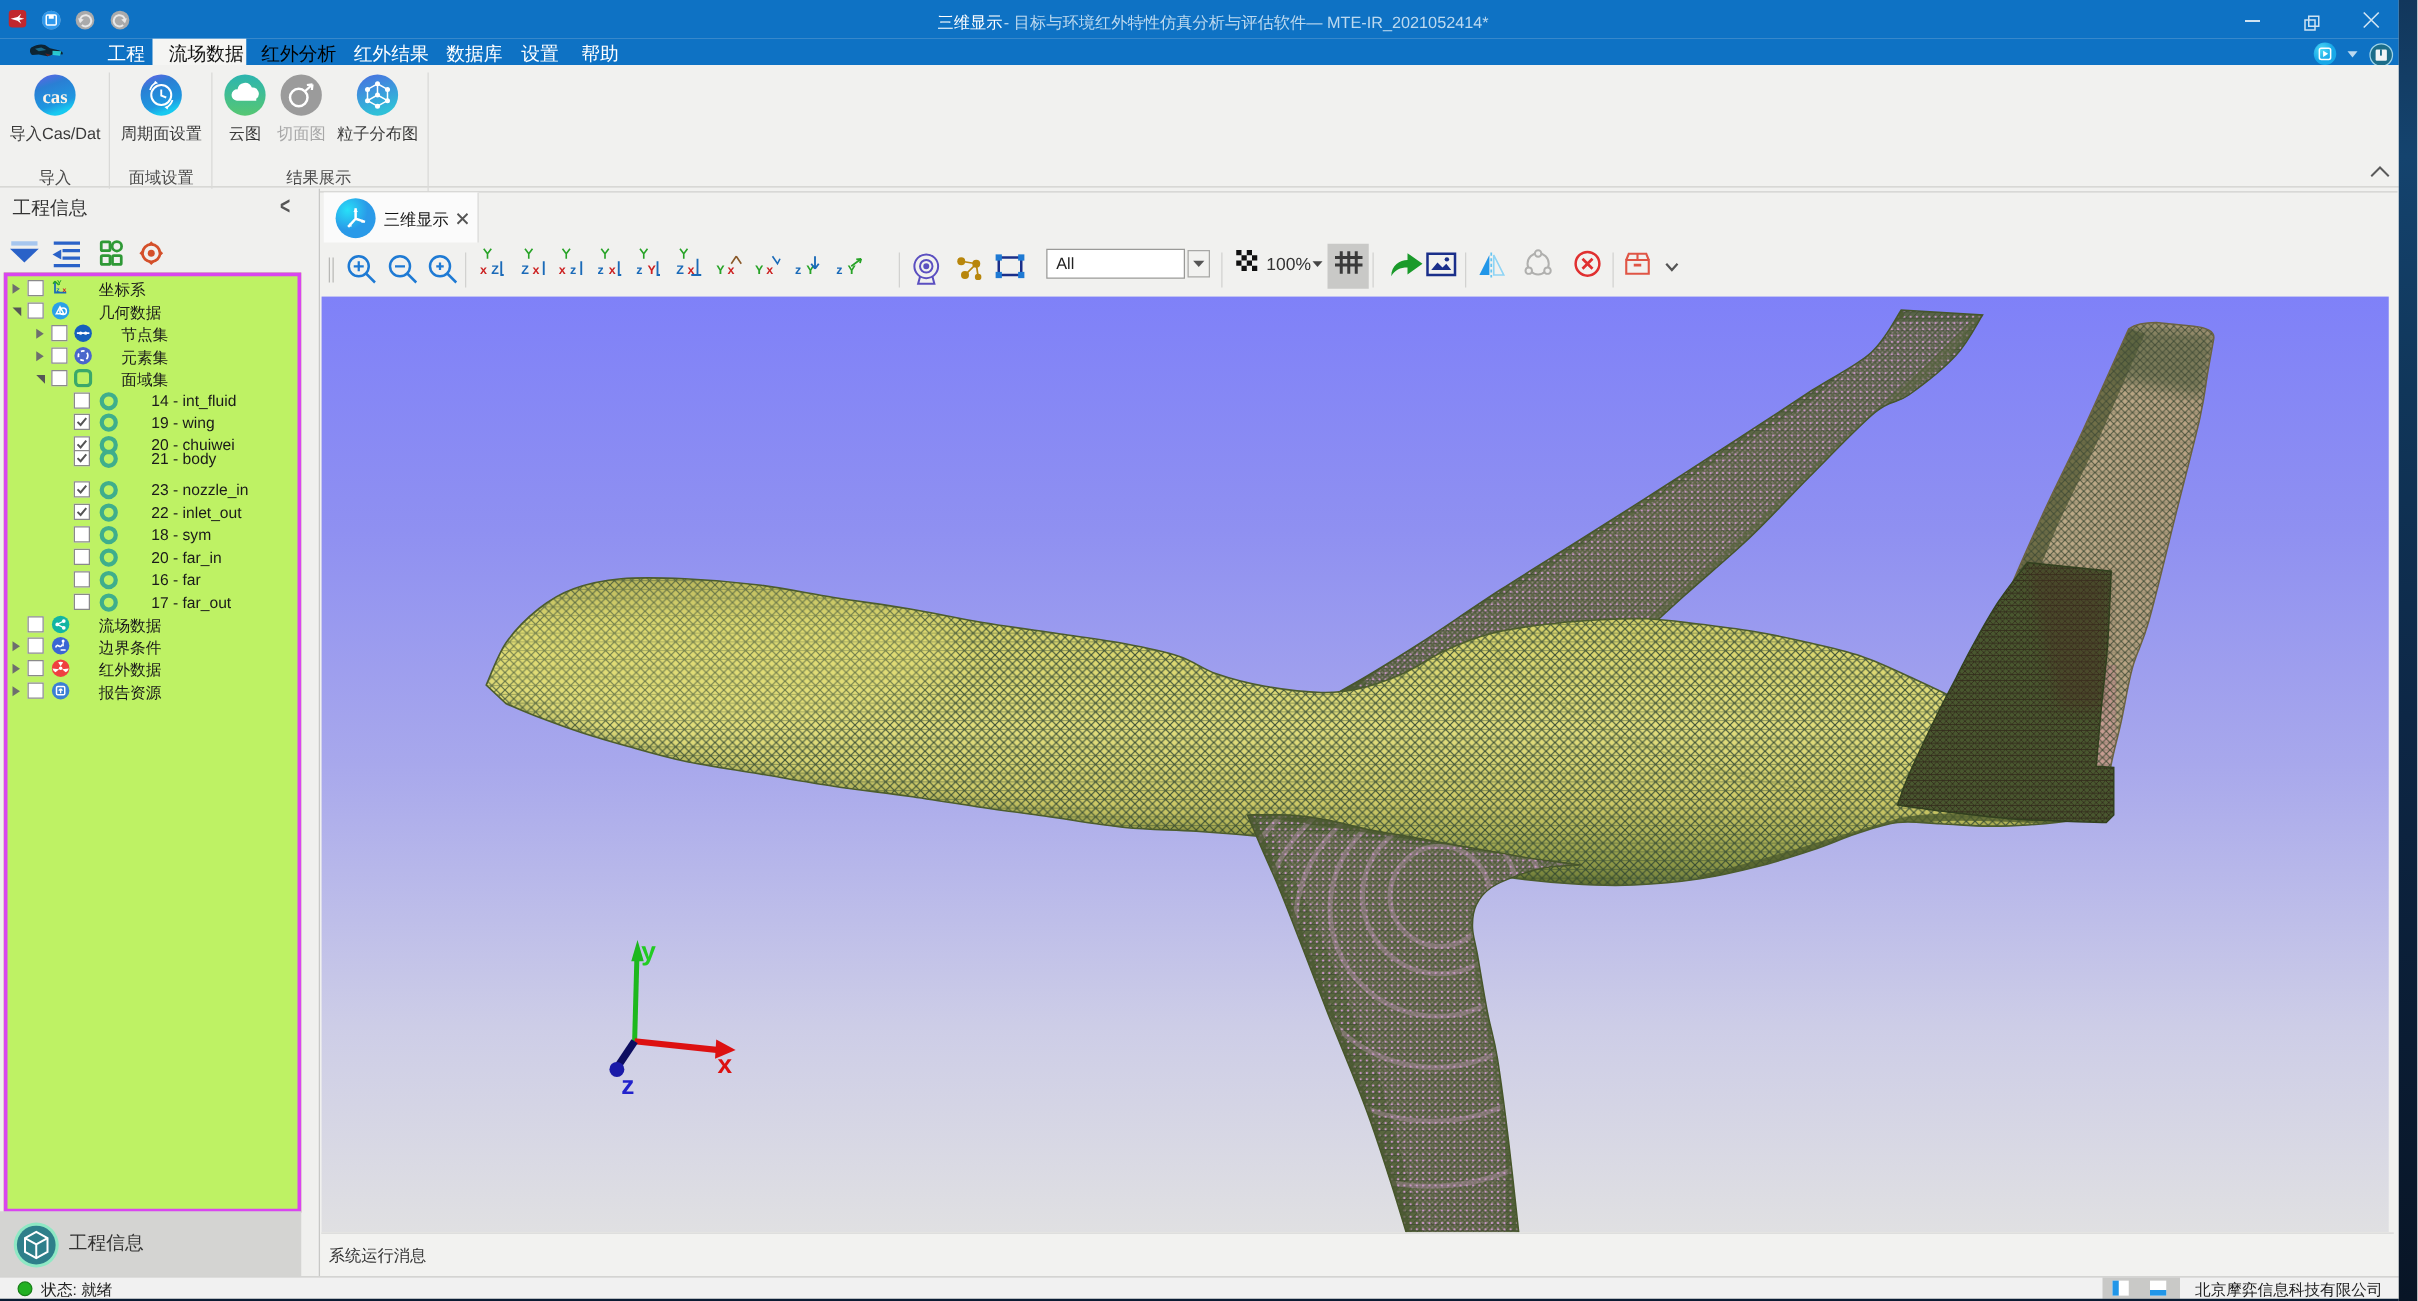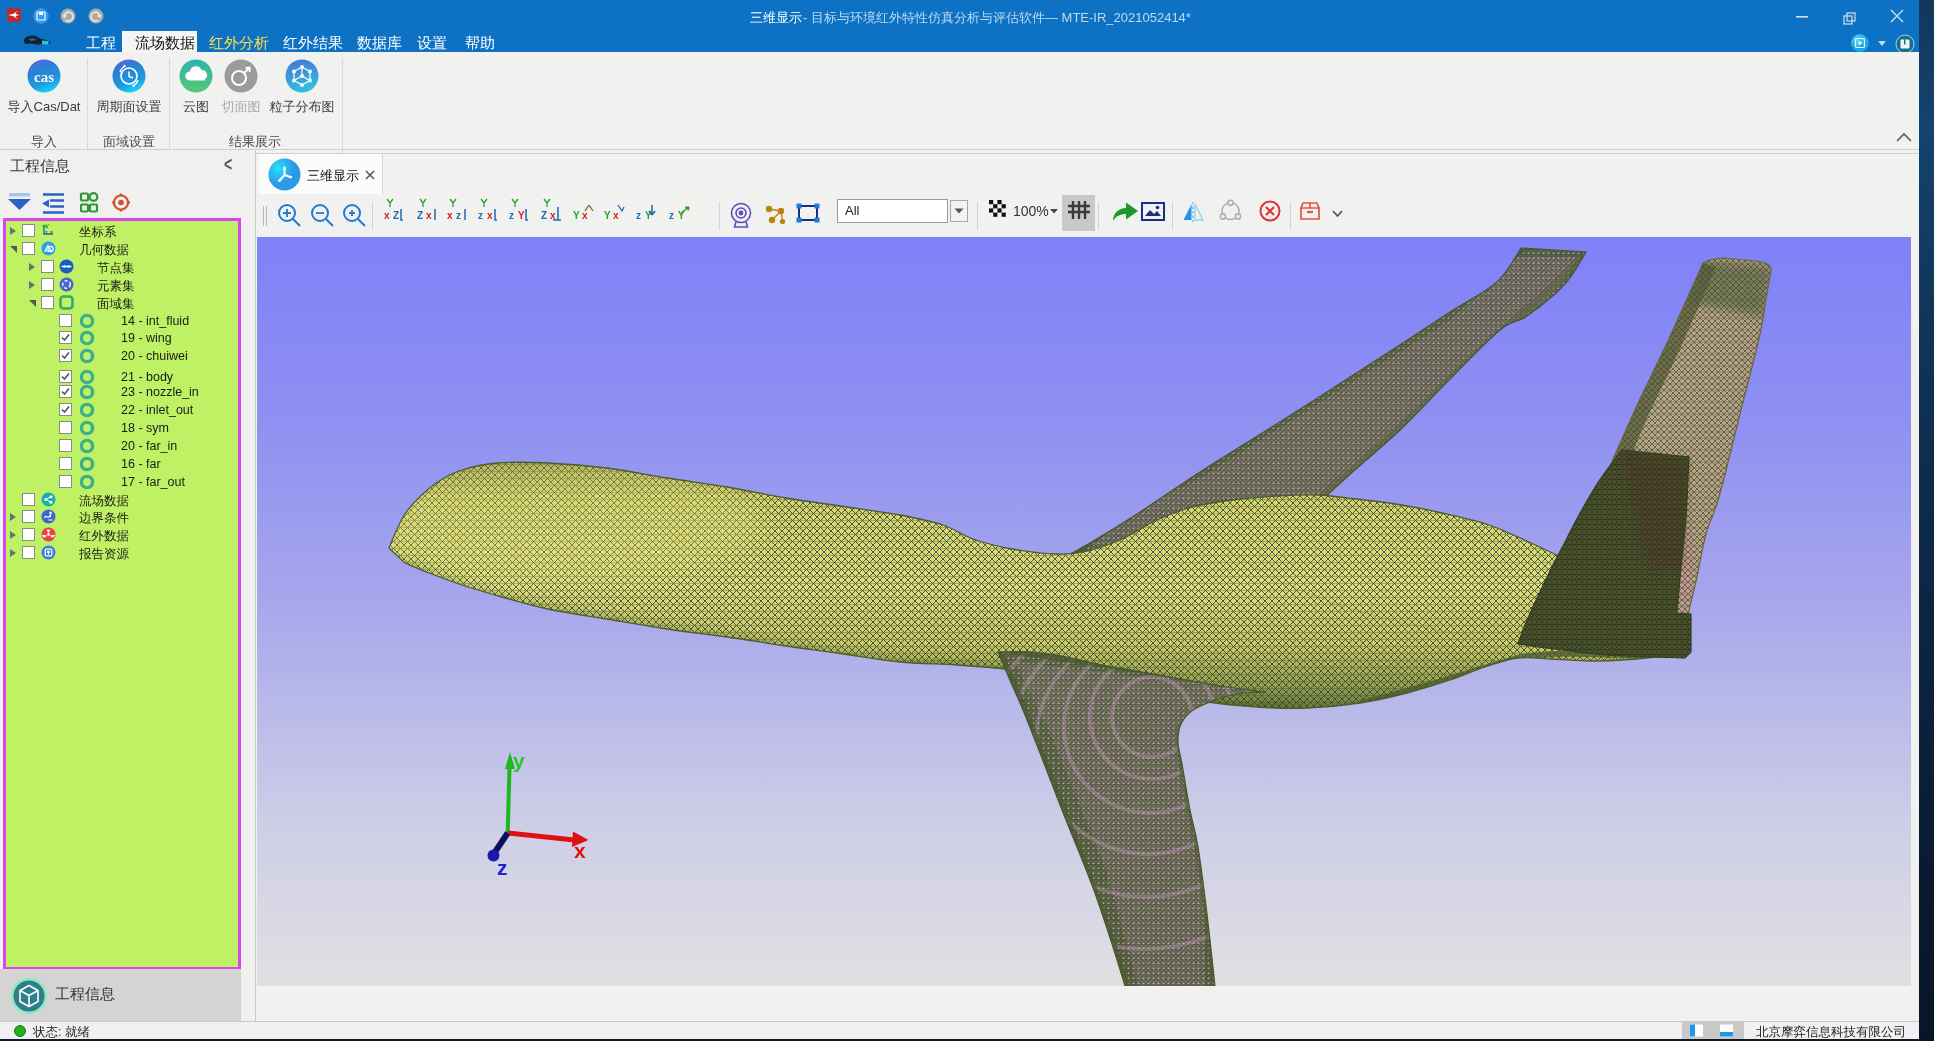--- a/index.html
+++ b/index.html
@@ -63,21 +63,21 @@
 <div id="menubar">
   <svg width="60" height="21" style="position:absolute;left:0;top:0">
     <path d="M25 7 C29 4.5 33 4 36 5 L40 7.5 L46 9 C49 9.5 51 11 50 12.5 L44 12 L38 14 L31 12.5 L26 13 C23.5 12 23.5 8.5 25 7 Z" fill="#0d2433"></path>
     <path d="M42 9.5 L49 10 L48 13.5 L42 13 Z" fill="#2cd8dc" opacity="0.9"></path>
     <path d="M28 8 L33 7 L37 9 L31 10 Z" fill="#1a6a8a"></path>
     <path d="M36 11.5 L41 13 L38 14 Z" fill="#7a2020" opacity="0.7"></path>
   </svg>
   <div style="position:absolute;left:122px;top:0;width:75px;height:21px;background:#f5f5f3;"></div>
   <span style="position:absolute;left:86px;top:3px;font-size:15px;color:#fff;">工程</span>
   <span style="position:absolute;left:135px;top:3px;font-size:15px;color:#111;">流场数据</span>
-  <span style="position:absolute;left:209px;top:3px;font-size:15px;color:#fde047;">红外分析</span>
+  <span style="position:absolute;left:209px;top:3px;font-size:15px;color:#000000;">红外分析</span>
   <span style="position:absolute;left:283px;top:3px;font-size:15px;color:#fff;">红外结果</span>
   <span style="position:absolute;left:357px;top:3px;font-size:15px;color:#fff;">数据库</span>
   <span style="position:absolute;left:417px;top:3px;font-size:15px;color:#fff;">设置</span>
   <span style="position:absolute;left:465px;top:3px;font-size:15px;color:#fff;">帮助</span>
   <svg width="80" height="21" style="position:absolute;left:1845px;top:0">
     <defs>
         <radialGradient id="mbtn1" cx="35%" cy="30%">
           <stop offset="0%" stop-color="#4dd8f5"></stop>
           <stop offset="100%" stop-color="#18a8e8"></stop>
         </radialGradient>
@@ -248,21 +248,21 @@
         <span class="cb" style="left:53px;">
           <svg width="11" height="11" viewBox="0 0 11 11" style="position:absolute;left:0;top:0">
             <path d="M2 5.5 L4.5 8 L9 2.5" stroke="#555" stroke-width="1.6" fill="none"></path>
           </svg>
         </span>
         <span style="position:absolute;left:73px;top:1px;"><svg width="16" height="16" viewBox="0 0 16 16">
             <circle cx="8" cy="8" r="5.6" fill="none" stroke="#3fae8c" stroke-width="3.4"></circle>
           </svg></span>
         <span style="position:absolute;left:115px;top:2px;">20 - chuiwei</span>
       </div>
-    <div class="trow" style="left:0;top:147px;width:236px;">
+    <div class="trow" style="left:0;top:137px;width:236px;">
         <span class="cb" style="left:53px;">
           <svg width="11" height="11" viewBox="0 0 11 11" style="position:absolute;left:0;top:0">
             <path d="M2 5.5 L4.5 8 L9 2.5" stroke="#555" stroke-width="1.6" fill="none"></path>
           </svg>
         </span>
         <span style="position:absolute;left:73px;top:1px;"><svg width="16" height="16" viewBox="0 0 16 16">
             <circle cx="8" cy="8" r="5.6" fill="none" stroke="#3fae8c" stroke-width="3.4"></circle>
           </svg></span>
         <span style="position:absolute;left:115px;top:2px;">21 - body</span>
       </div>
@@ -703,20 +703,21 @@
     <path d="M 250.7,596 L 322,603.5" stroke="#dd1111" stroke-width="5"></path>
     <path d="M 316,594.5 l 15.5,8.5 l -16.5,7 Z" fill="#dd1111"></path>
     <path d="M 250.7,596 L 238,615" stroke="#0d0d60" stroke-width="6"></path>
     <circle cx="236.5" cy="618.5" r="6" fill="#1a1aa8"></circle>
     <text x="256" y="531" font-size="21" font-weight="bold" fill="#22cc22">y</text>
     <text x="317" y="621" font-size="21" font-weight="bold" fill="#dd1111">x</text>
     <text x="240" y="638" font-size="21" font-weight="bold" fill="#2222cc">z</text>
   </g>
 </svg>
     </div>
+  <div id="msgbar">系统运行消息</div>
 </div>
 <div id="statusbar">
   <svg width="16" height="16" style="position:absolute;left:13px;top:2px">
       <circle cx="7" cy="7" r="5.5" fill="#22b022" stroke="#188018" stroke-width="1"></circle>
     </svg>
   <span style="position:absolute;left:33px;top:2px;font-size:12.5px;color:#222;">状态: 就绪</span>
   <div style="position:absolute;left:1682px;top:0px;width:62px;height:17px;background:#c9c9c7;"></div>
   <svg width="62" height="17" style="position:absolute;left:1682px;top:0px">
     <rect x="8" y="2.5" width="13" height="12" fill="#fff"></rect>
       <rect x="8" y="2.5" width="5" height="12" fill="#2196e8"></rect>

